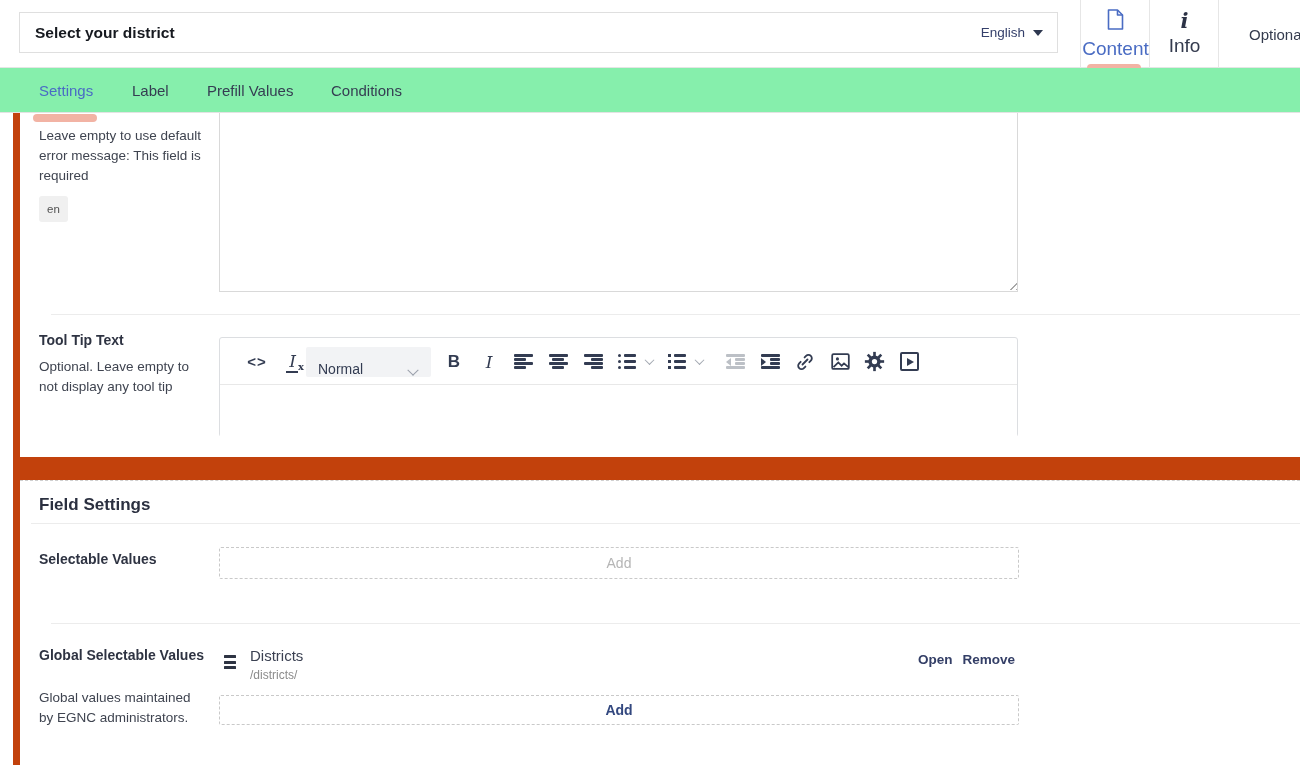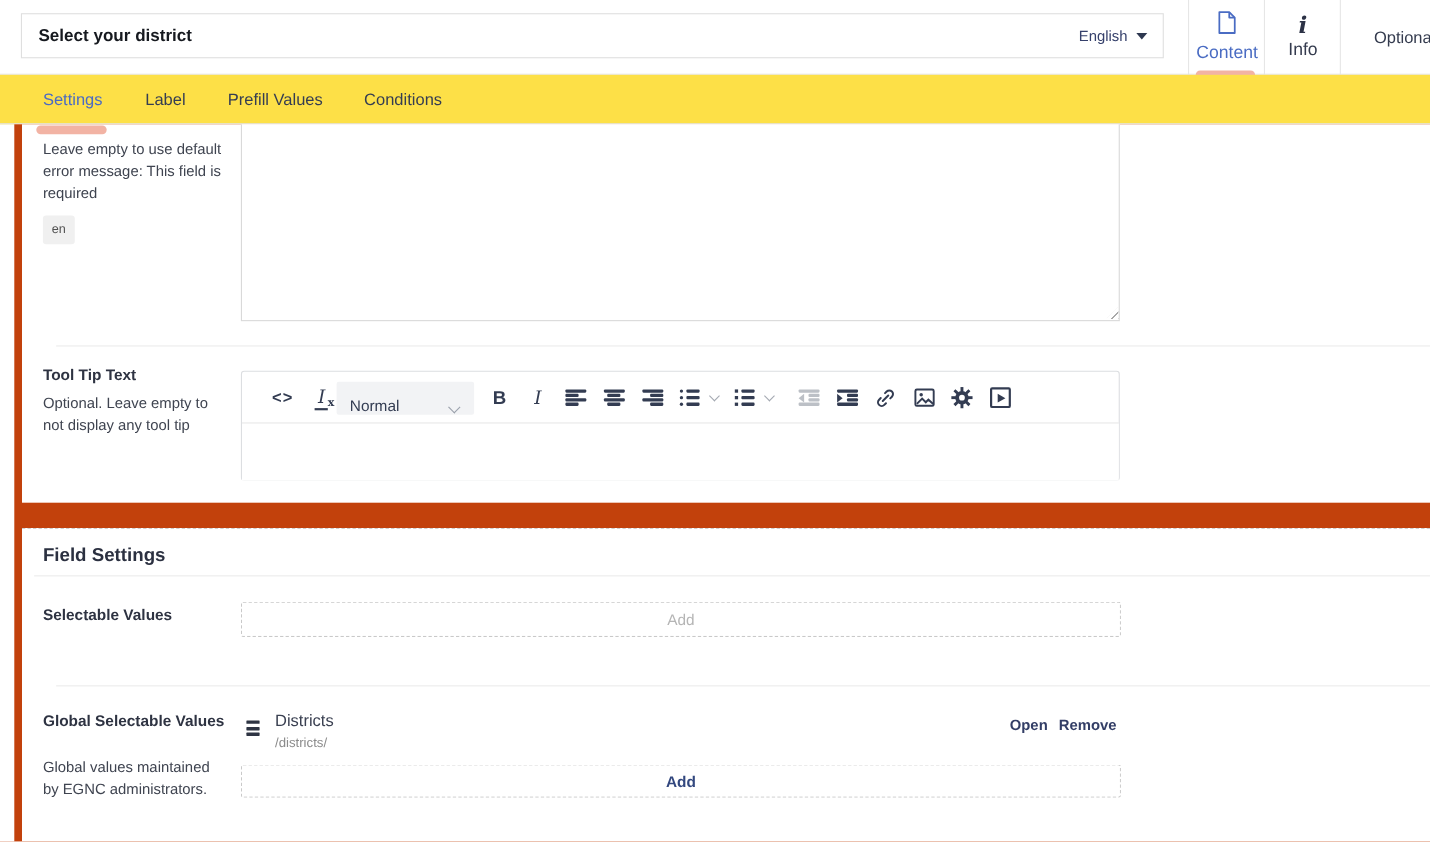--- a/index.html
+++ b/index.html
@@ -9,29 +9,29 @@
 
   
   .header { position:absolute; left:0; top:0; width:1300px; height:68px; background:#fff; border-bottom:1px solid #e5e5e5; }
   .title-box { position:absolute; left:19px; top:12px; width:1039px; height:41px; border:1px solid #dfdfdf; background:#fff; display:flex; align-items:center; }
   .title-value { margin-left:15px; font-size:15.5px; font-weight:bold; color:#16191f; flex:1; }
   .lang { display:flex; align-items:center; gap:8px; margin-right:14px; cursor:pointer; }
   .lang-label { font-size:13.5px; color:#35406b; }
   .caret-down { width:0; height:0; border-left:5px solid transparent; border-right:5px solid transparent; border-top:6px solid #2e3850; }
   .hdiv { position:absolute; top:0; width:1px; height:68px; background:#e6e6e6; }
   .htab { position:absolute; top:0; height:68px; width:69px; display:flex; flex-direction:column; align-items:center; justify-content:center; cursor:pointer; }
-  .htab .hlabel { font-size:16px; margin-top:4px; }
+  .htab .hlabel { font-size:19px; margin-top:4px; }
   .htab.content .hlabel { color:#4a6cc3; }
   .htab.info .hlabel { color:#343b4e; }
   .info-glyph { font-family:"DejaVu Serif", serif; font-style:italic; font-weight:bold; font-size:21px; color:#2c3246; line-height:20px; }
   .content-pill { position:absolute; left:1087px; top:64px; width:54px; height:8px; border-radius:4px; background:#f2b3a4; }
   .actions { position:absolute; left:1249px; top:0; height:68px; display:flex; align-items:center; font-size:15px; color:#343b4e; cursor:pointer; }
 
   
-  .nav { position:absolute; left:0; top:68px; width:1300px; height:45px; background:#fde047; border-bottom:1px solid #e3e3e3; }
+  .nav { position:absolute; left:0; top:68px; width:1300px; height:45px; background:#86efac; border-bottom:1px solid #e3e3e3; }
   .nav-tab { position:absolute; top:14px; font-size:15px; color:#353d52; cursor:pointer; }
   .nav-tab.active { color:#4a6bc4; }
   .nav-pill { position:absolute; left:33px; top:114px; width:64px; height:8px; border-radius:4px; background:#f2b3a4; z-index:5; }
 
   
   .main { position:absolute; left:13px; top:113px; width:1287px; height:652px; background:#c2410c; }
   .panel { position:absolute; left:7px; width:1280px; background:#fff; }
   .panel1 { top:0; height:344px; overflow:hidden; }
   .panel2 { top:367px; height:285px; border-top:1px dashed #cfcfcf; }
 

